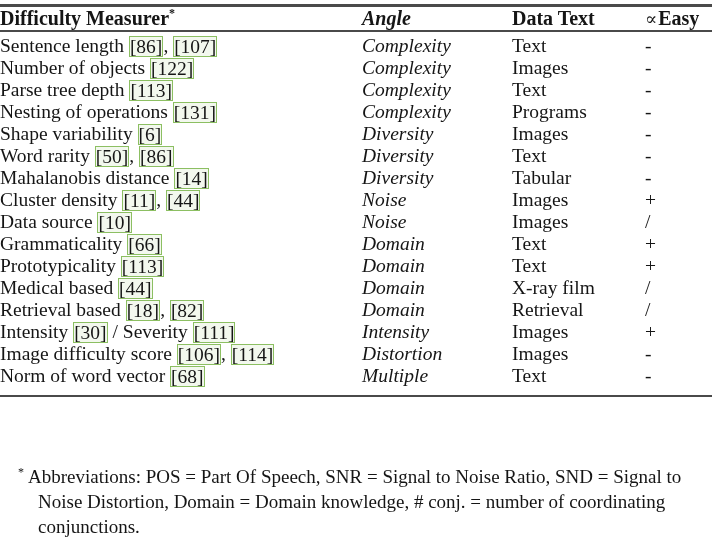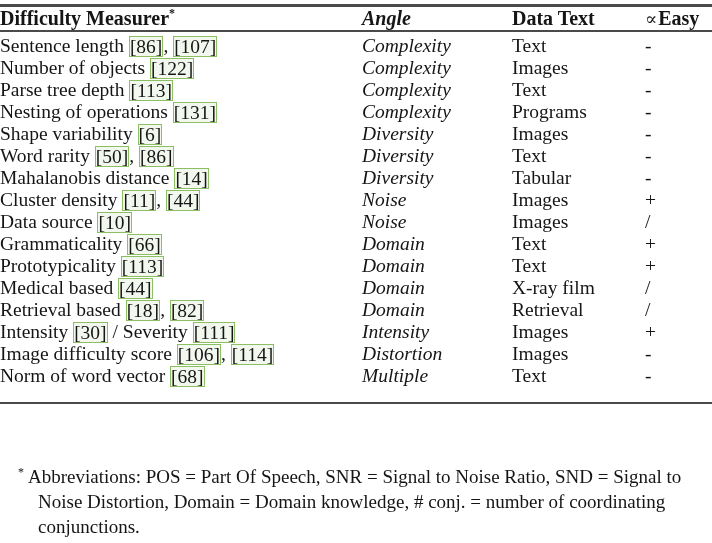--- a/index.html
+++ b/index.html
@@ -62,21 +62,21 @@
     padding-bottom: 3px;
     margin-top: 15px;
   }
 
   th.col-measurer, td.col-measurer { padding-left: 20px; }
   th.col-angle,    td.col-angle    { padding-left: 2px; font-style: italic; }
   th.col-dtype,    td.col-dtype    { padding-left: 2px; }
   th.col-easy,     td.col-easy     { padding-left: 2px; }
 
   tbody tr:first-child td { padding-top: 3px; }
-  tbody tr:last-child  td { padding-bottom: 15px; }
+  tbody tr:last-child  td { padding-bottom: 8px; }
 
   .hdr-star {
     font-size: 12px;
     vertical-align: super;
     font-weight: bold;
     line-height: 0;
   }
 
   .propto {
     font-weight: normal;

